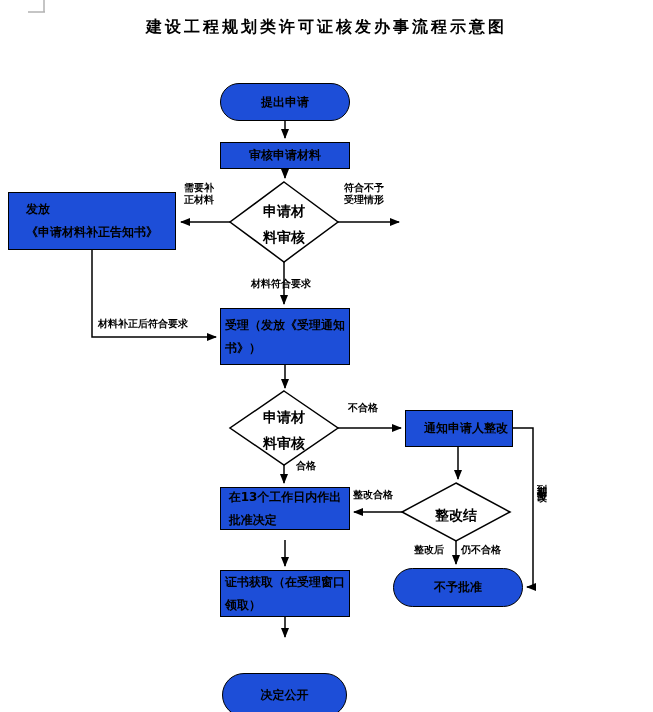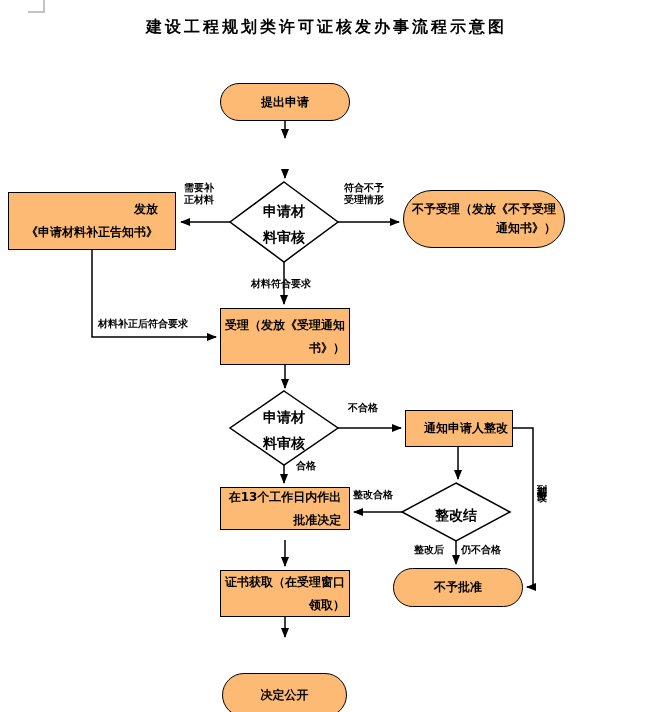--- a/index.html
+++ b/index.html
@@ -8,22 +8,22 @@
     font-family:"DejaVu Sans","Liberation Sans",sans-serif;
   }
   #page-title{
     position:absolute;top:17px;left:0;width:100%;text-align:center;
     font-family:"DejaVu Serif","Liberation Serif",serif;
     font-size:16px;font-weight:bold;letter-spacing:3px;color:#000;
   }
   #wires{position:absolute;top:0;left:0;z-index:1;}
   .node{
     position:absolute;z-index:2;box-sizing:border-box;
-    border:1.5px solid #000;background:#fdba74;
-    display:flex;align-items:center;justify-content:center;text-align:right;
+    border:1.5px solid #000;background:#1d4ed8;
+    display:flex;align-items:center;justify-content:center;text-align:left;
     font-size:12px;font-weight:bold;color:#000;
     white-space:pre-line;line-height:1.9;
   }
   .stadium{border-radius:999px;}
   .dlabel{
     position:absolute;z-index:3;text-align:center;
     font-size:14px;font-weight:bold;color:#000;white-space:pre-line;line-height:1.85;
   }
   .elabel{
     position:absolute;z-index:3;
@@ -63,29 +63,28 @@
     <path d="M285,540 L285,566" stroke="#000" stroke-width="1.5" marker-end="url(#arr)"></path>
     <path d="M285,617 L285,637" stroke="#000" stroke-width="1.5" marker-end="url(#arr)"></path>
 
     <polygon points="284,182 338,222 284,262 230,222" fill="#fff" stroke="#000" stroke-width="1.5"></polygon>
     <polygon points="284,391 338,428 284,465 230,428" fill="#fff" stroke="#000" stroke-width="1.5"></polygon>
     <polygon points="456,483 510,512 456,541 402,512" fill="#fff" stroke="#000" stroke-width="1.5"></polygon>
   </svg>
 
   <div class="node stadium" style="left:220px;top:83px;width:130px;height:38px;">提出申请</div>
 
+  <div class="node" style="left:220px;top:142px;width:130px;height:27px;">审核申请材料</div>
 
   <div class="dlabel" style="left:244px;top:199px;width:80px;">申请材
 料审核</div>
 
   <div class="node" style="left:8px;top:192px;width:168px;height:58px;">发放
 《申请材料补正告知书》</div>
 
-  <div class="node stadium" style="left:403px;top:190px;width:162px;height:58px;line-height:1.6;">不予受理（发放《不予受理
-通知书》）</div>
 
   <div class="node" style="left:220px;top:308px;width:130px;height:57px;">受理（发放《受理通知
 书》）</div>
 
   <div class="dlabel" style="left:244px;top:405px;width:80px;">申请材
 料审核</div>
 
   <div class="node" style="left:405px;top:410px;width:108px;height:37px;padding-left:14px;">通知申请人整改</div>
 
   <div class="dlabel" style="left:416px;top:503px;width:80px;">整改结</div>

